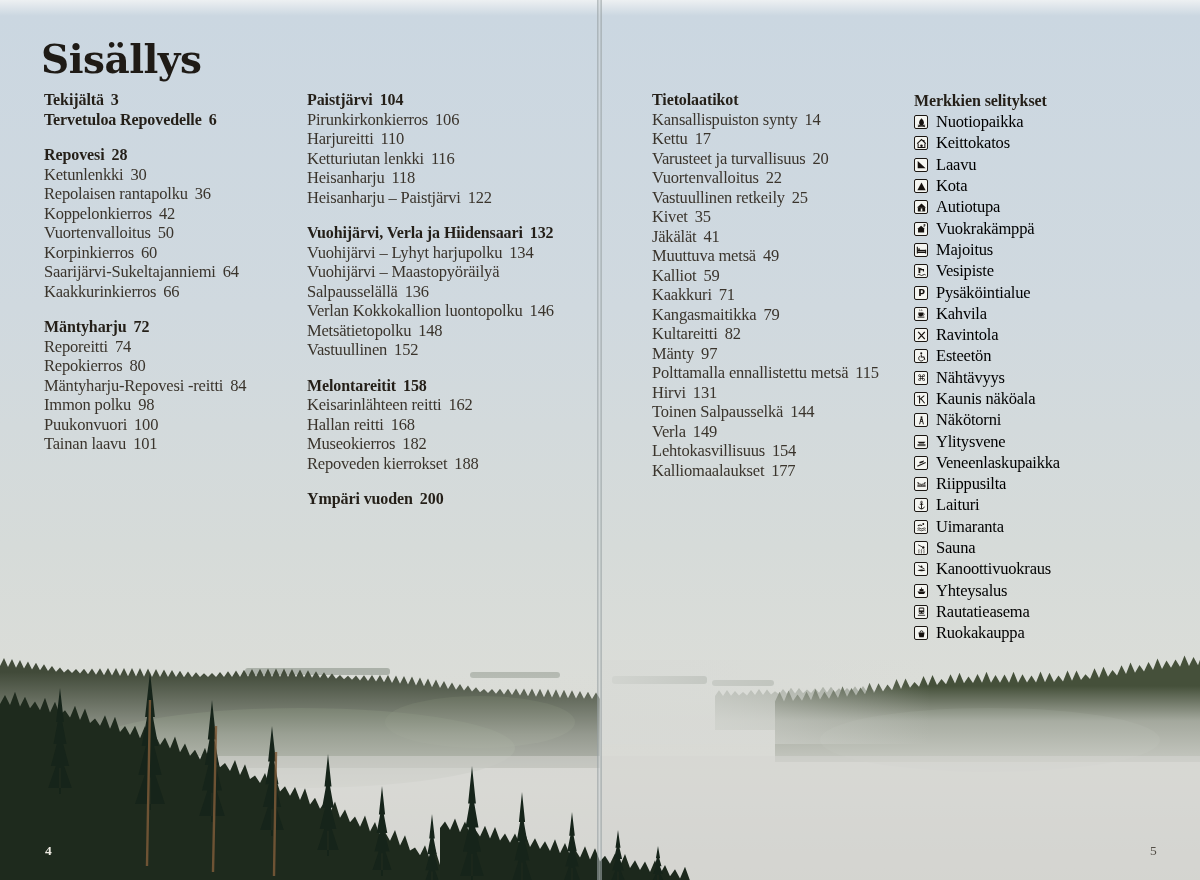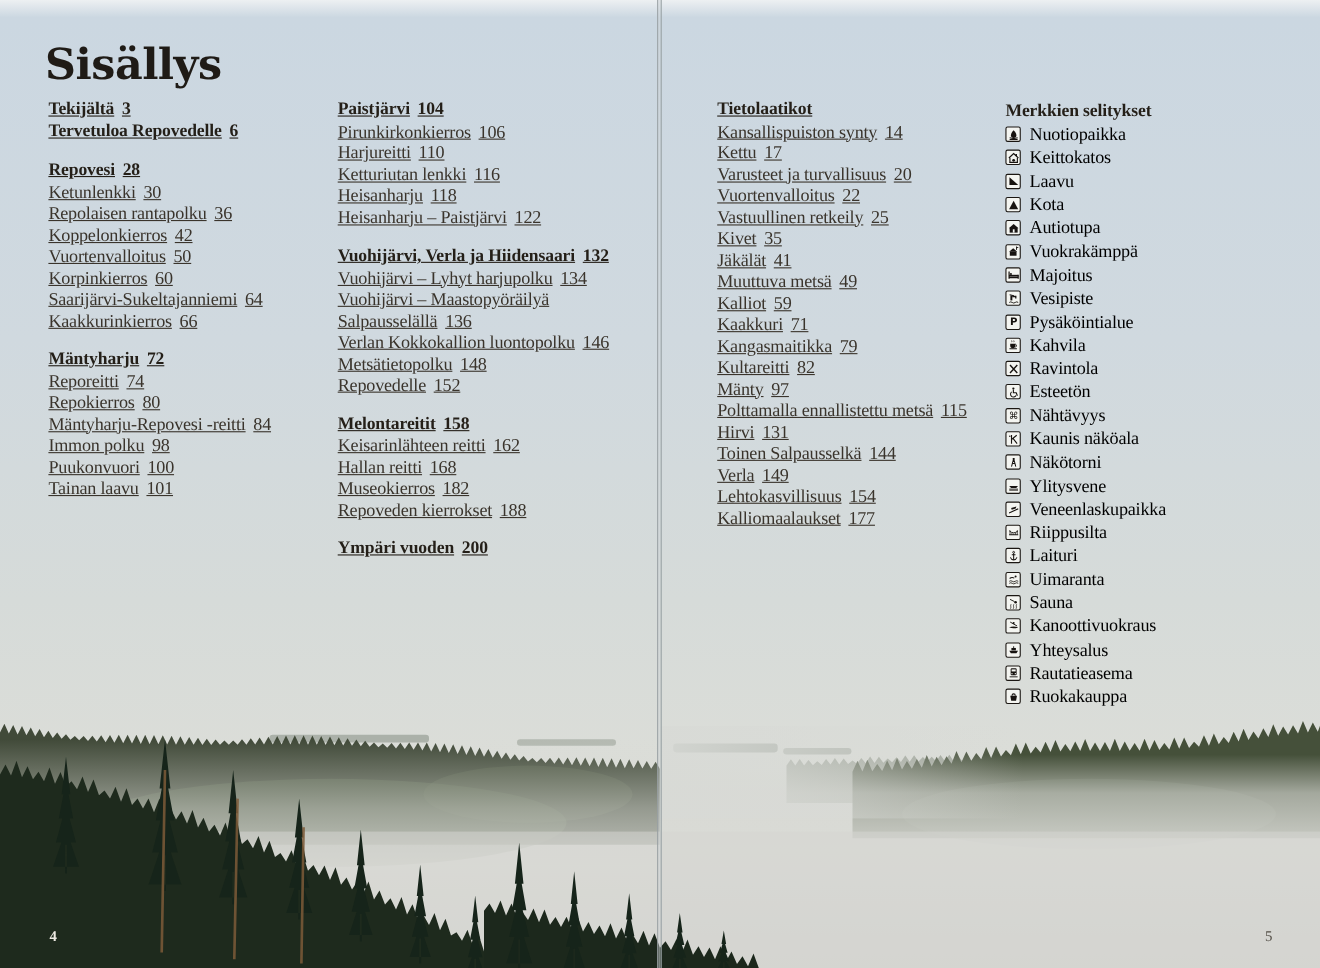--- a/index.html
+++ b/index.html
@@ -17,21 +17,21 @@
   }
 
   .toc-col{position:absolute;top:90px;}
   #col1{left:44px;width:255px;}
   #col2{left:307px;width:280px;}
   #col3{left:652px;width:250px;}
   #legend-col{left:914px;width:265px;position:absolute;top:90px;}
 
   .row{
     height:19.5px;line-height:19.5px;font-size:16.5px;color:#3a342c;
-    white-space:nowrap;letter-spacing:-.2px;text-decoration:underline;
+    white-space:nowrap;letter-spacing:-.2px;
   }
   .row.bold{
     font-weight:700;color:#241f18;font-size:16px;letter-spacing:-.1px;
   }
   .row .num{margin-left:7px;}
   .gap{height:16px;}
 
   .legend-heading{
     height:21.5px;line-height:21.5px;font-size:16px;font-weight:700;
     color:#241f18;white-space:nowrap;letter-spacing:-.1px;
@@ -154,21 +154,21 @@
     <div class="row"><span class="lbl">Ketturiutan lenkki</span><span class="num">116</span></div>
     <div class="row"><span class="lbl">Heisanharju</span><span class="num">118</span></div>
     <div class="row"><span class="lbl">Heisanharju – Paistjärvi</span><span class="num">122</span></div>
     <div class="gap"></div>
     <div class="row bold"><span class="lbl">Vuohijärvi, Verla ja Hiidensaari</span><span class="num">132</span></div>
     <div class="row"><span class="lbl">Vuohijärvi – Lyhyt harjupolku</span><span class="num">134</span></div>
     <div class="row"><span class="lbl">Vuohijärvi – Maastopyöräilyä</span></div>
     <div class="row"><span class="lbl">Salpausselällä</span><span class="num">136</span></div>
     <div class="row"><span class="lbl">Verlan Kokkokallion luontopolku</span><span class="num">146</span></div>
     <div class="row"><span class="lbl">Metsätietopolku</span><span class="num">148</span></div>
-    <div class="row"><span class="lbl">Repovedelle</span><span class="num">152</span></div>
+    <div class="row"><span class="lbl">Vastuullinen</span><span class="num">152</span></div>
     <div class="gap"></div>
     <div class="row bold"><span class="lbl">Melontareitit</span><span class="num">158</span></div>
     <div class="row"><span class="lbl">Keisarinlähteen reitti</span><span class="num">162</span></div>
     <div class="row"><span class="lbl">Hallan reitti</span><span class="num">168</span></div>
     <div class="row"><span class="lbl">Museokierros</span><span class="num">182</span></div>
     <div class="row"><span class="lbl">Repoveden kierrokset</span><span class="num">188</span></div>
     <div class="gap"></div>
     <div class="row bold"><span class="lbl">Ympäri vuoden</span><span class="num">200</span></div>
   </div>
 <div id="col3" class="toc-col">

